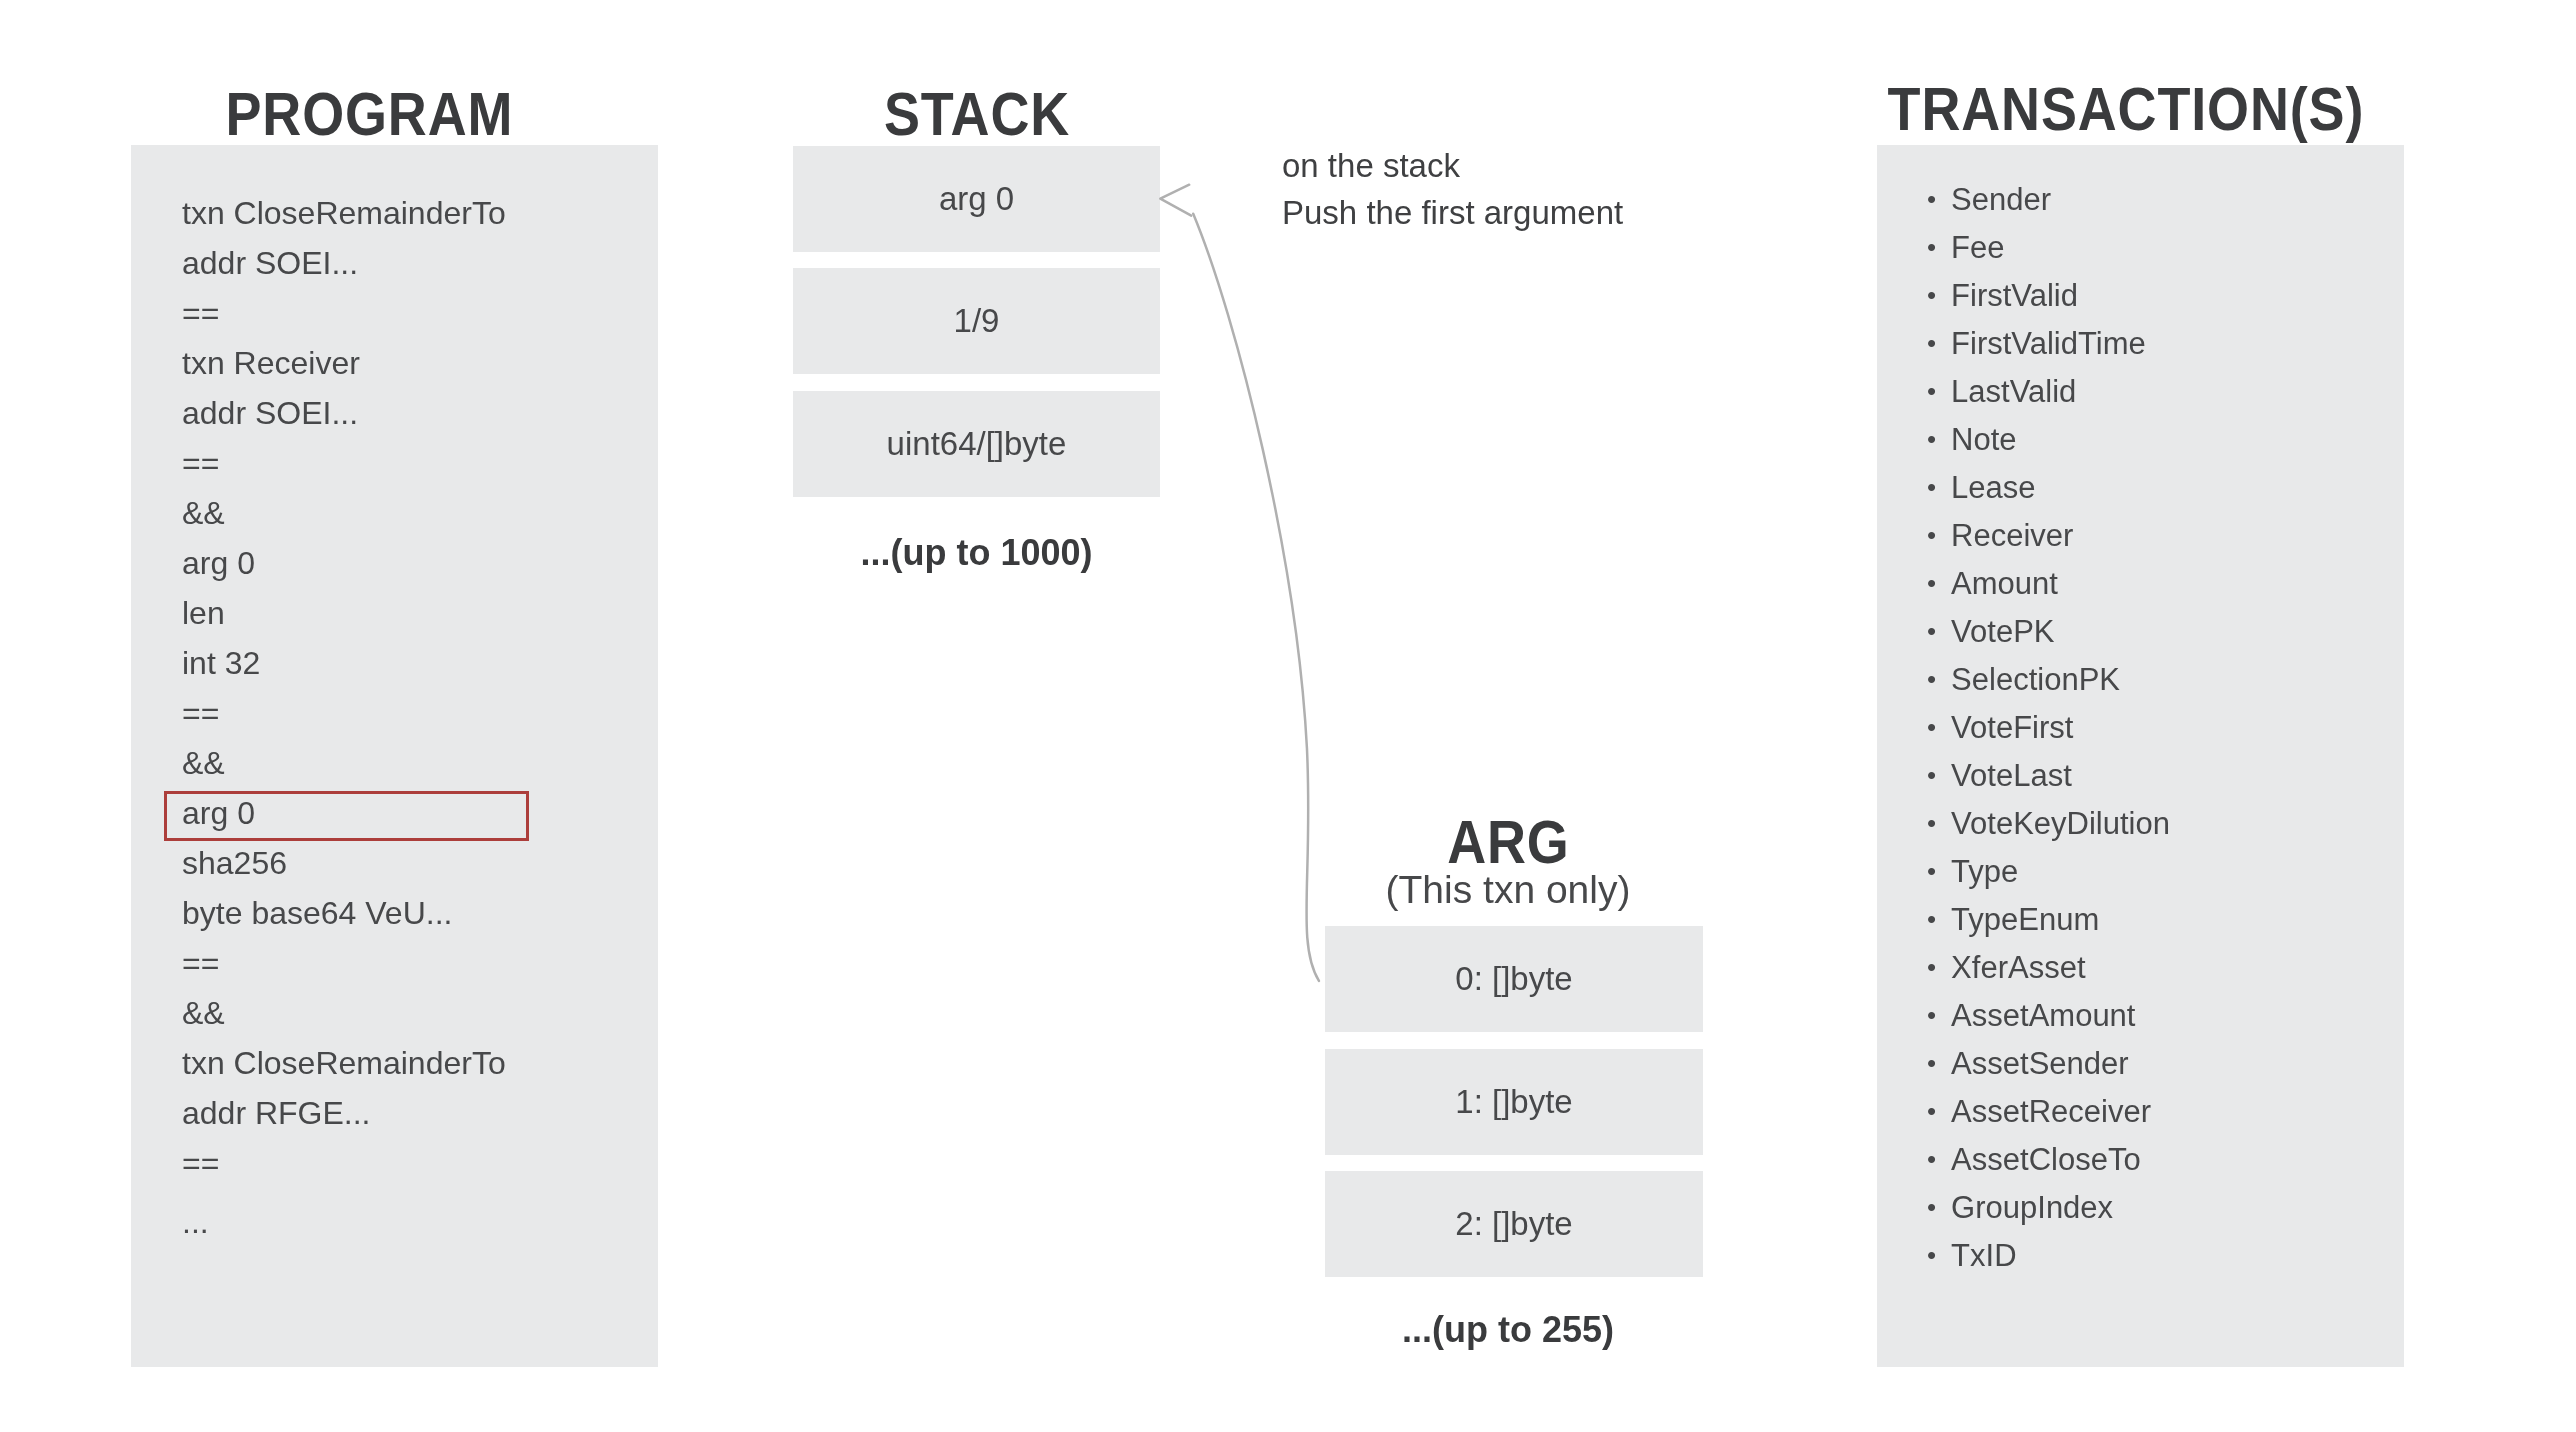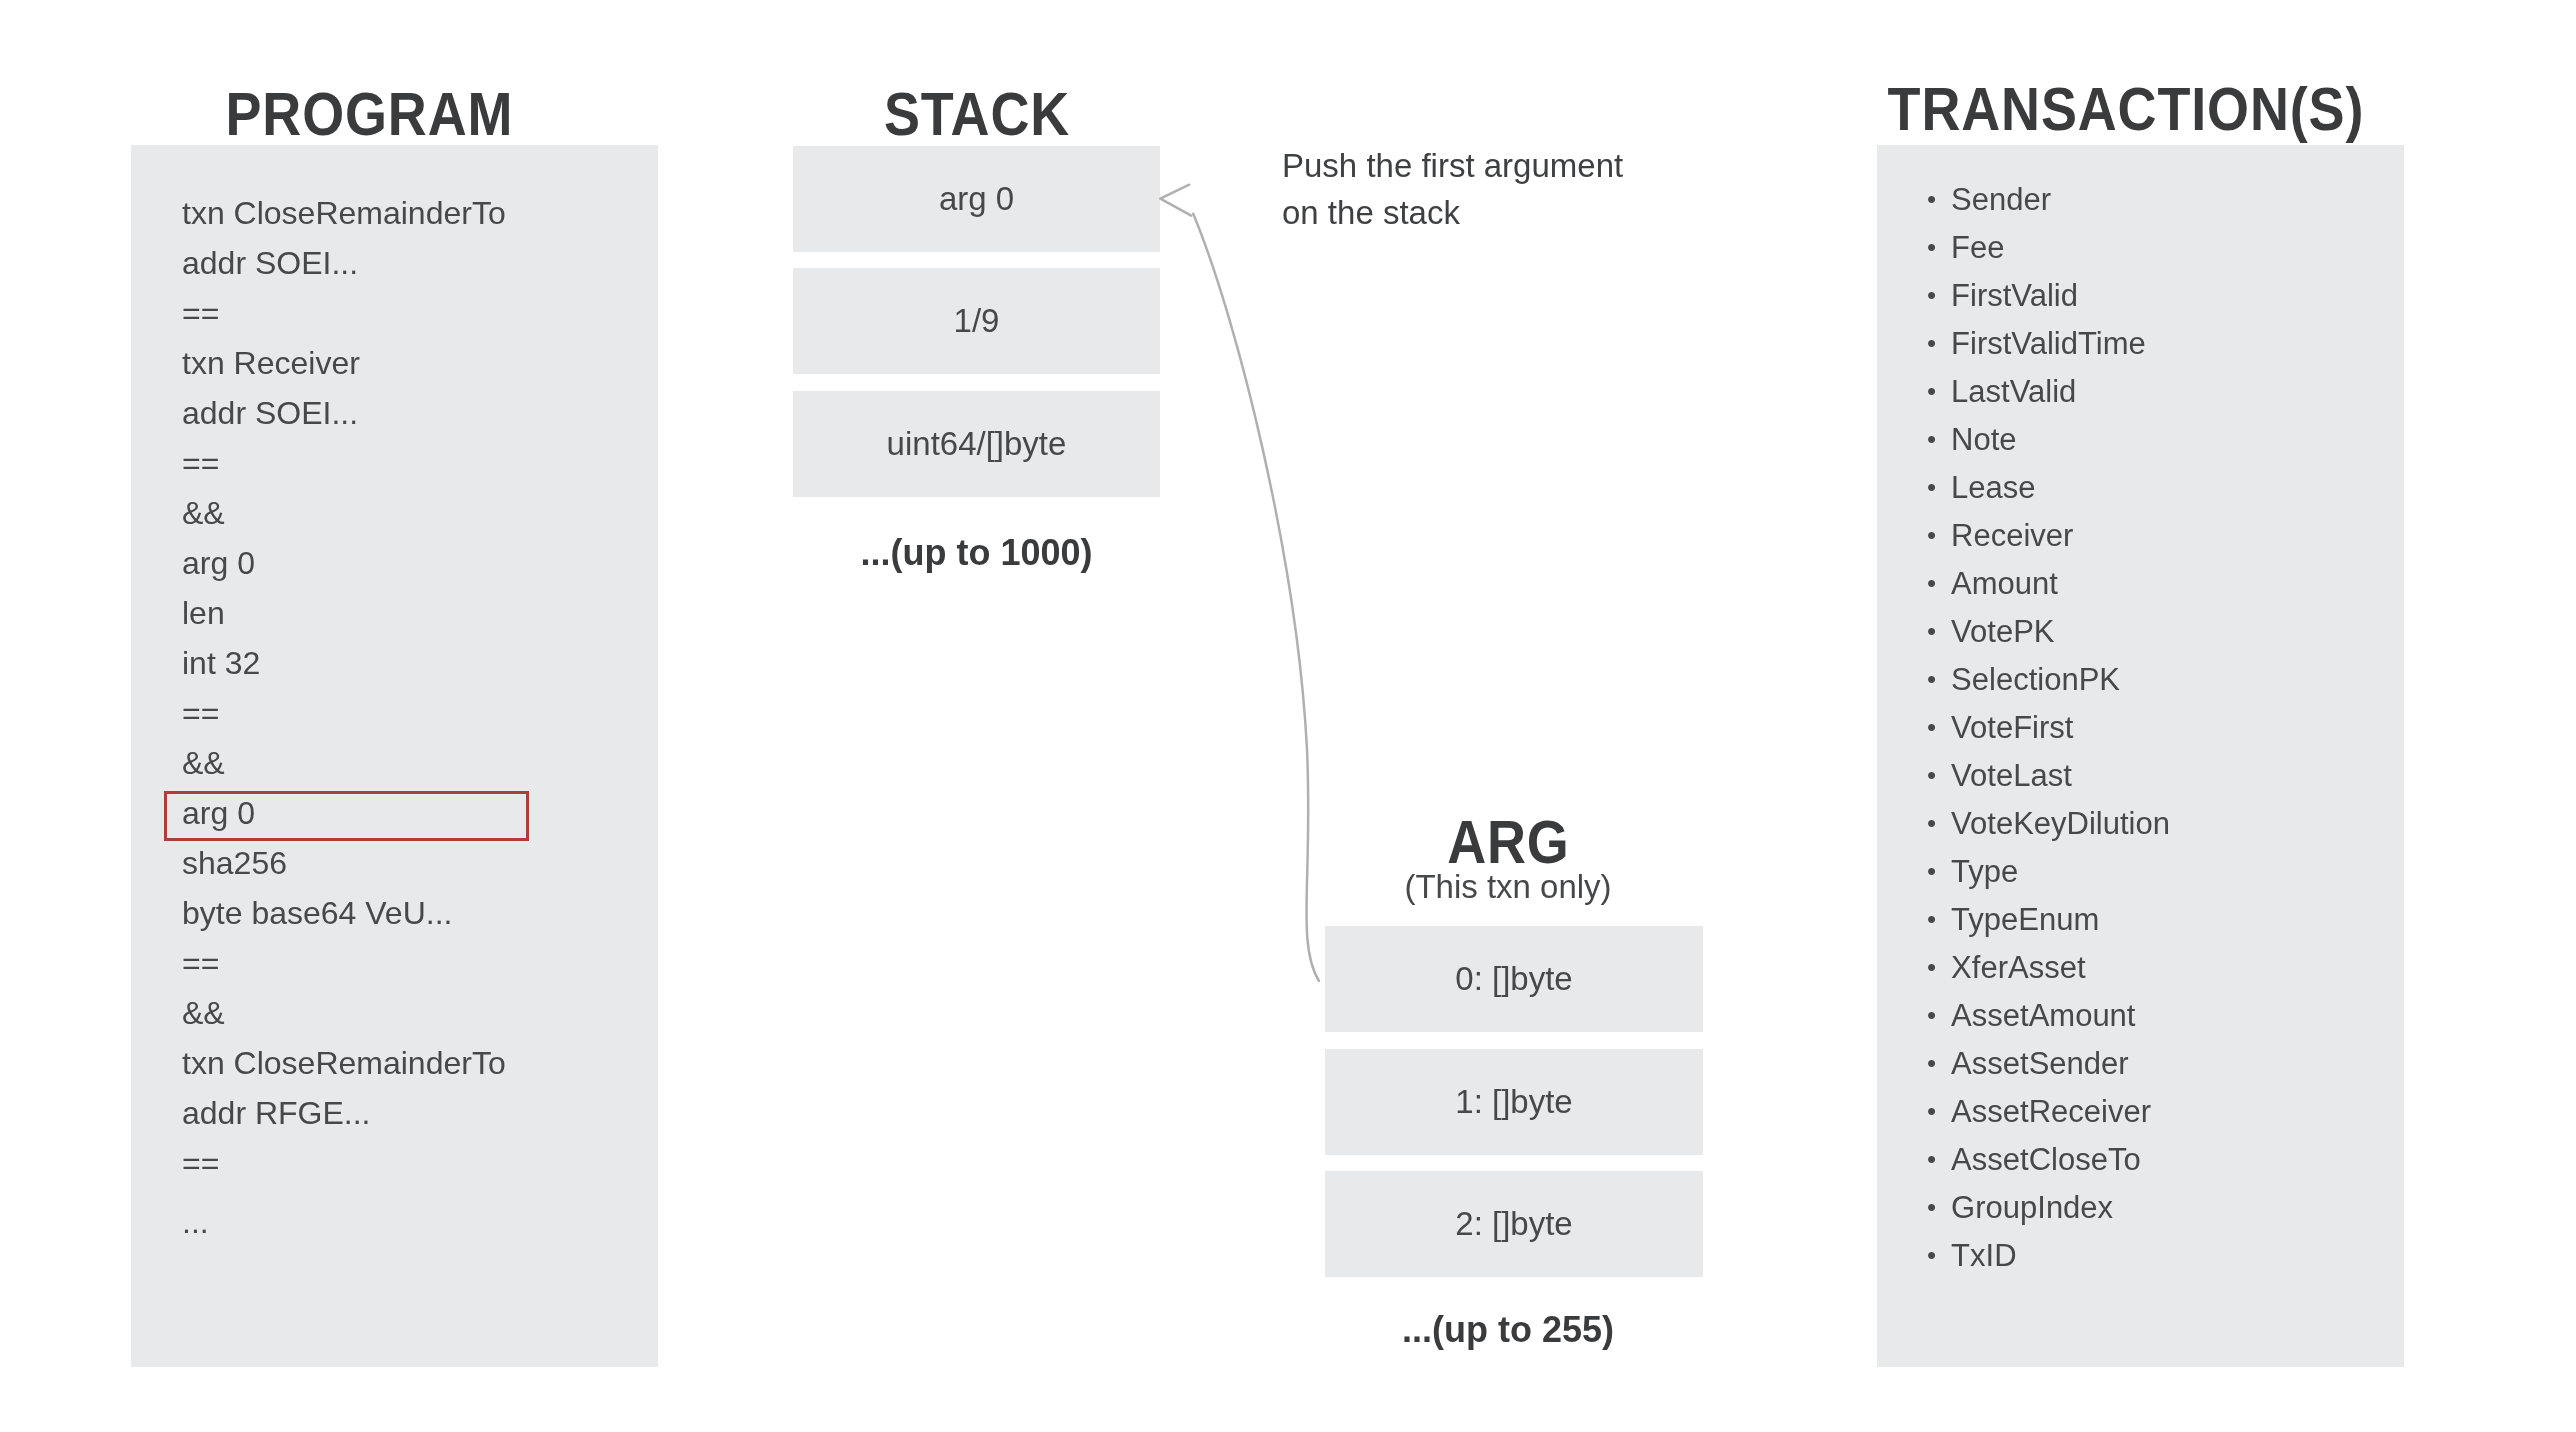--- a/index.html
+++ b/index.html
@@ -84,21 +84,21 @@
     font-size:33px;
     line-height:47px;
     color:#3f4042;
   }
   
   #arg-title{left:1325px;top:806px;width:366px;}
   #arg-subtitle{
     position:absolute;
     left:1325px;top:868px;width:366px;
     text-align:center;
-    font-size:33px;
+    font-size:39px;
     color:var(--text);
   }
   .arg-box{
     position:absolute;
     left:1325px;width:378px;height:106px;
     background:var(--panel);
     display:flex;align-items:center;justify-content:center;
     font-size:33px;
   }
   #arg-box-0{top:926px;}
@@ -167,22 +167,22 @@
 
 <div class="col-title" id="stack-title">
   <span class="squeeze">STACK</span>
 </div>
 <div class="stack-box" id="stack-box-0">arg 0</div>
 <div class="stack-box" id="stack-box-1">1/9</div>
 <div class="stack-box" id="stack-box-2">uint64/[]byte</div>
 <div class="caption" id="stack-caption">...(up to 1000)</div>
 
 <div id="push-note">
+  <div>on the stack</div>
   <div>Push the first argument</div>
-  <div>on the stack</div>
 </div>
 
 <svg id="arrow-svg" width="2576" height="1433" viewBox="0 0 2582 1436">
   <path d="M 1196 214 C 1240 320, 1300 560, 1310 750 C 1316 880, 1299 945, 1322 983" fill="none" stroke="#b0b0b0" stroke-width="2.5" stroke-linecap="round"></path>
   <path d="M 1192 185 L 1163 199 L 1194 216" fill="none" stroke="#b0b0b0" stroke-width="2.5" stroke-linecap="round" stroke-linejoin="round"></path>
 </svg>
 
 <div class="col-title" id="arg-title">
   <span class="squeeze">ARG</span>
 </div>

